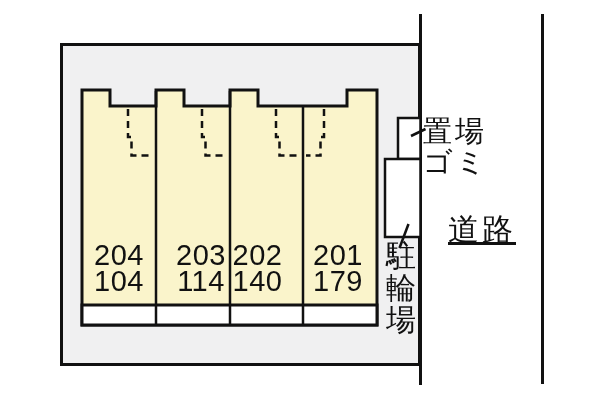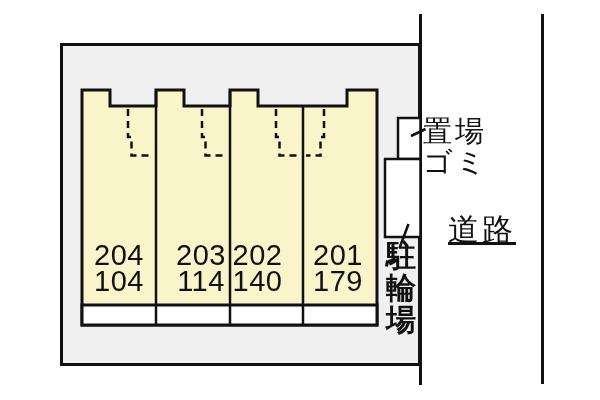--- a/index.html
+++ b/index.html
@@ -75,21 +75,20 @@
   }
   .bicycle-label {
     position: absolute;
     left: 385px;
     top: 240px;
     width: 32px;
     font-size: 30px;
     line-height: 32px;
     text-align: center;
     word-break: break-all;
-    font-weight: bold;
   }
 </style>
 </head>
 <body>
 
 <div class="canvas">
 
   <div class="site-rect"></div>
 
   <div class="road-line inner"></div>

